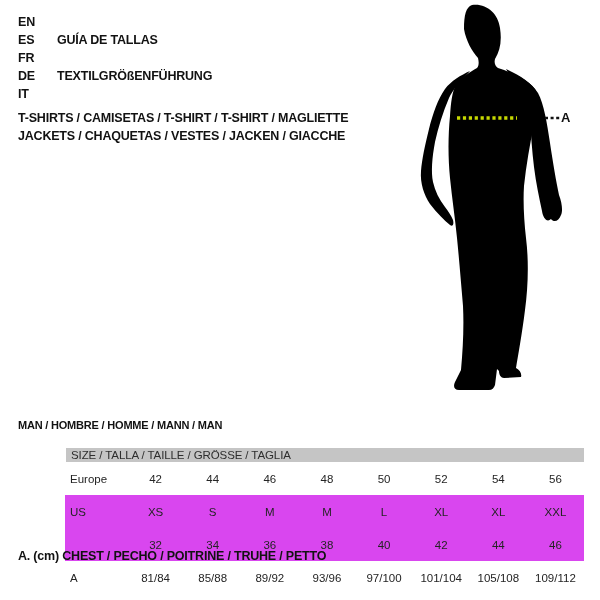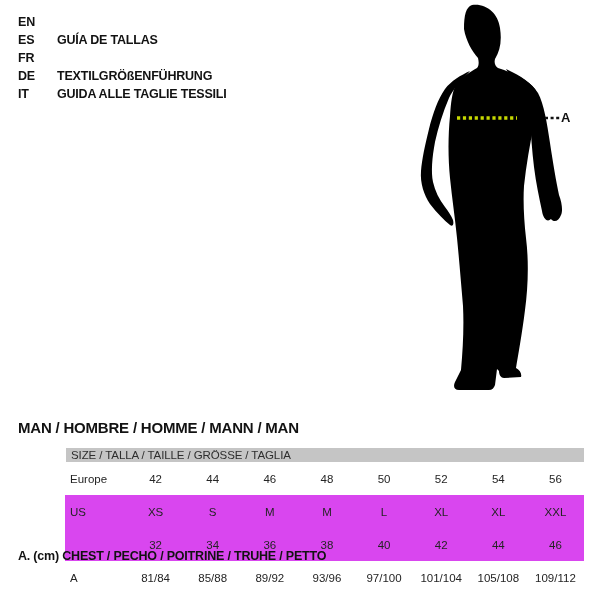--- a/index.html
+++ b/index.html
@@ -11,21 +11,21 @@
   .lang-block{position:absolute;left:18px;top:13px;}
   .lang-row{display:grid;grid-template-columns:39px auto;height:18px;line-height:18px;
     font-weight:bold;font-size:12.5px;letter-spacing:-0.2px;color:#121212;}
   
   .product-block{position:absolute;left:18px;top:110px;font-weight:bold;font-size:12.5px;
     line-height:17.5px;letter-spacing:-0.2px;color:#121212;}
   
   .fig-svg{position:absolute;left:0;top:0;width:600px;height:600px;}
   .measure-label{position:absolute;left:561px;top:110px;font-weight:bold;font-size:13px;color:#111;}
   
-  .section-title{position:absolute;left:18px;top:419px;font-weight:bold;font-size:15px;
+  .section-title{position:absolute;left:18px;top:419px;font-weight:bold;font-size:11px;
     letter-spacing:-0.2px;color:#121212;}
   
   .size-table{position:absolute;left:18px;top:448px;width:566px;font-size:11.5px;color:#242424;}
   .t-header{height:14px;line-height:14px;background:#c5c5c5;padding-left:5px;color:#2e2e2e;
     letter-spacing:-0.1px;margin-left:48px;}
   .trow{display:flex;align-items:center;height:33px;background:#ffffff;margin-left:47px;}
   .trow.shaded{background:#d946ef;}
   .tlabel{width:62px;padding-left:5px;box-sizing:border-box;}
   .tcell{flex:1;text-align:center;}
   
@@ -47,24 +47,27 @@
       </div>
       <div class="lang-row">
         <span>FR</span>
       </div>
       <div class="lang-row">
         <span>DE</span>
         <span>TEXTILGRÖßENFÜHRUNG</span>
       </div>
       <div class="lang-row">
         <span>IT</span>
-        <span>GUIDA ALLE TAGLIE TESSILI</span>
       </div>
     </div>
 
+  <div class="product-block">
+    <div>T-SHIRTS / CAMISETAS / T-SHIRT / T-SHIRT / MAGLIETTE</div>
+    <div>JACKETS / CHAQUETAS / VESTES / JACKEN / GIACCHE</div>
+  </div>
 
   <svg class="fig-svg" viewBox="0 0 600 600" aria-hidden="true">
 
     <path fill="#000" d="
       M 472,5
       C 486,3 498,13 500,28
       C 502,41 500,51 495,59
       C 494,63 495,66 498,68
       C 513,73 527,79 535,89
       C 539,96 538,108 534,124

